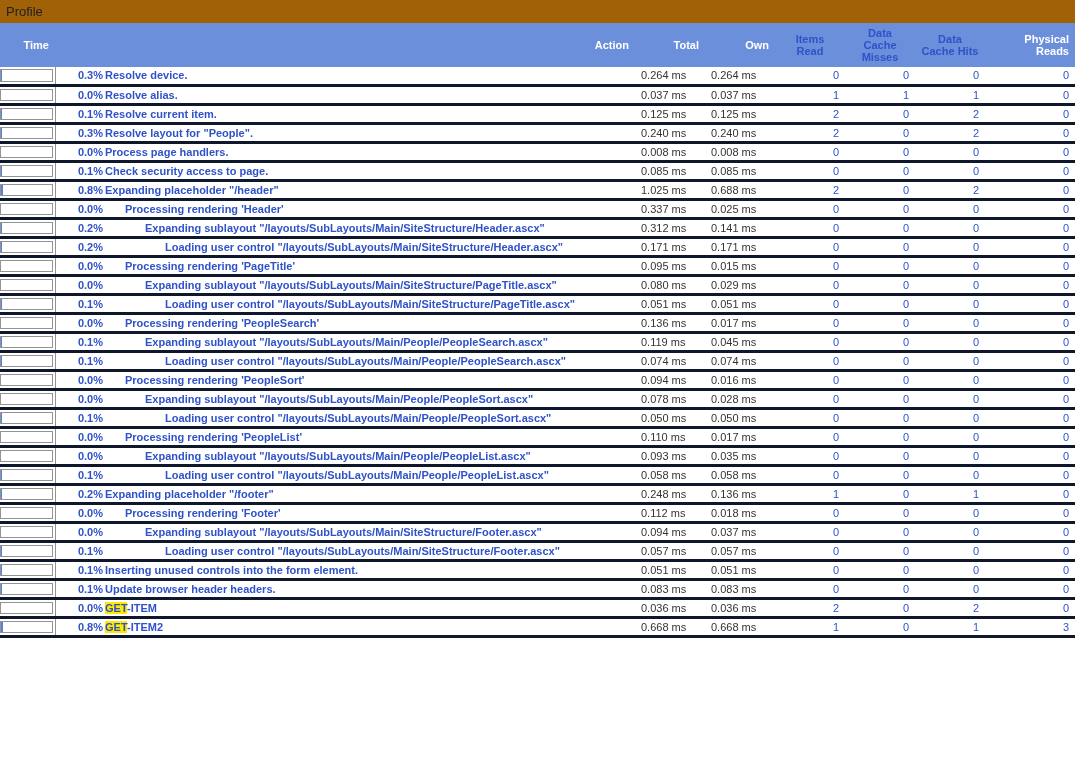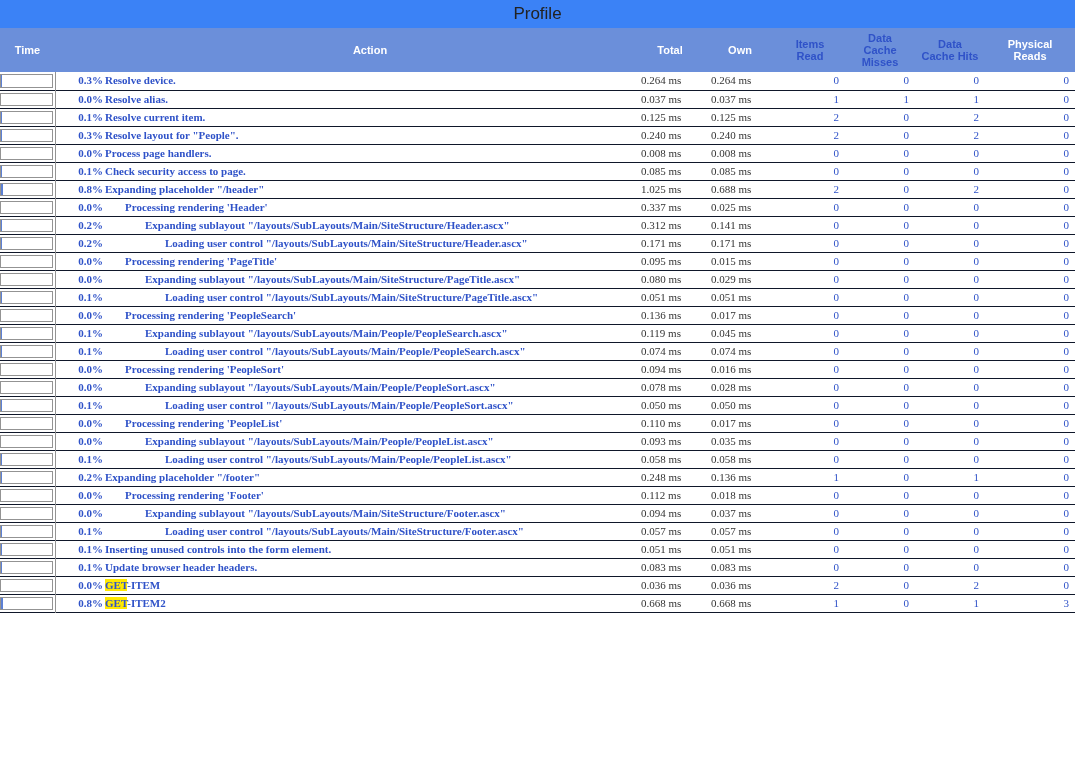--- a/index.html
+++ b/index.html
@@ -1,24 +1,24 @@
 <!DOCTYPE html>
 <html><head>
 <meta charset="utf-8">
 <style>
   * { margin:0; padding:0; box-sizing:border-box; }
   body { font-family:Verdana,Tahoma,Arial,sans-serif; font-size:11px; color:#333; background:#fff; }
-  .title-bar { background:#3b82f6; padding:4px 6px; font-size:17px; color:#222; font-weight:normal;text-align:center; }
+  .title-bar { background:#a16207; padding:4px 6px; font-size:13px; color:#222; font-weight:normal; }
   .table { width:100%; border-collapse:collapse; }
   thead { background:#6b8fda; color:#fff; }
-  thead th { text-align:center; padding:4px 6px; font-weight:bold; font-size:11px; }
+  thead th { text-align:right; padding:4px 6px; font-weight:bold; font-size:11px; }
   thead th.num { text-align:center;margin-top:39px; }
   thead th.numr { }
   tbody td { padding:2px 6px; font-size:11px; vertical-align:top; white-space:nowrap; }
-  tbody tr { border-bottom:1px solid #0f172a;font-family:Liberation Serif, serif; }
+  tbody tr { border-bottom:3px solid #0f172a; }
   .time-cell { width:55px; border-right:1px solid #939393; position:relative; background:#fff; padding:0; height:18px; }
   .time-cell .box { position:absolute; left:0; top:2px; bottom:2px; right:2px; border:1px solid #939393; background:#fff; }
   .time-cell .bar { position:absolute; top:0; bottom:0; background:#5c80d4; }
   .pct { width:50px; text-align:right; color:#2f52c8; font-weight:bold; padding-right:2px; }
   .action { color:#2f52c8; font-weight:bold; }
   .num { width:70px; text-align:right; color:#2f52c8; }
   .ms { width:60px; text-align:left; color:#333; }
   .ind0 { padding-left:0; }
   .ind1 { padding-left:20px; }
   .ind2 { padding-left:40px; }

